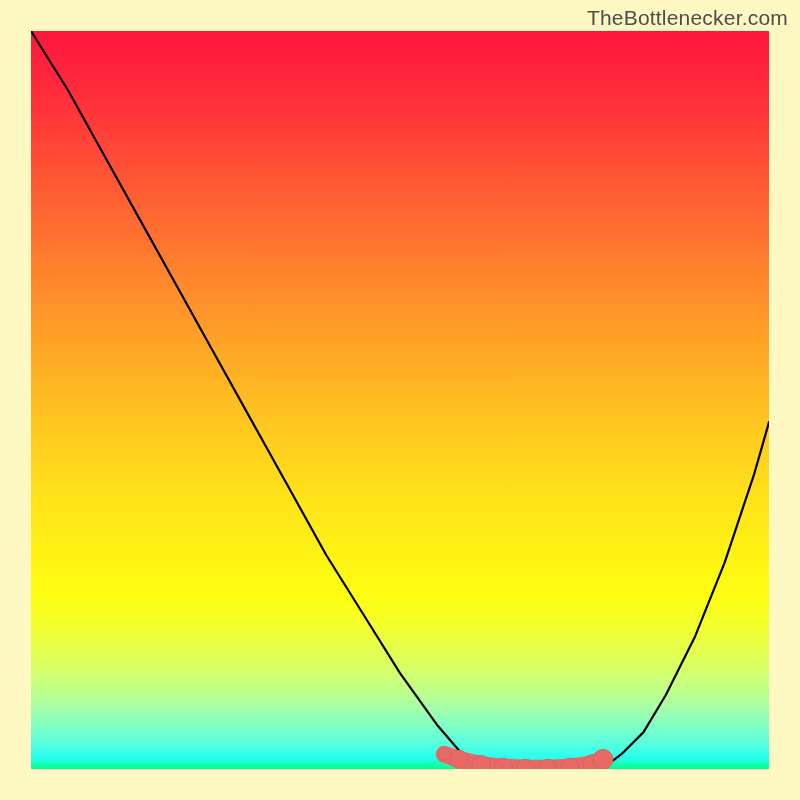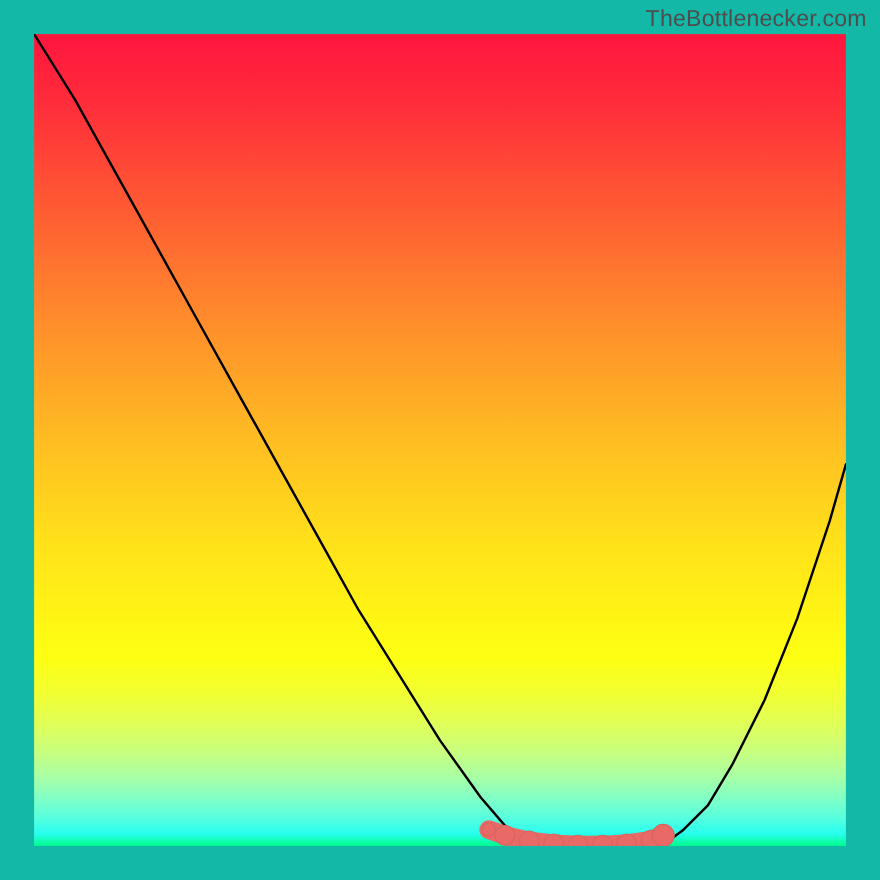--- a/index.html
+++ b/index.html
@@ -10,21 +10,21 @@
     background: #000;
     overflow: hidden;
     font-family: Arial, Helvetica, sans-serif;
   }
   .frame {
     position: absolute;
     left: 0;
     top: 0;
     width: 800px;
     height: 800px;
-    background: #14b8a6;
+    background: #fef9c3;
     text-align: right;
   }
   .plot-area {
     position: absolute;
     left: 31px;
     top: 31px;
     width: 738px;
     height: 738px;
     overflow: hidden;
   }

